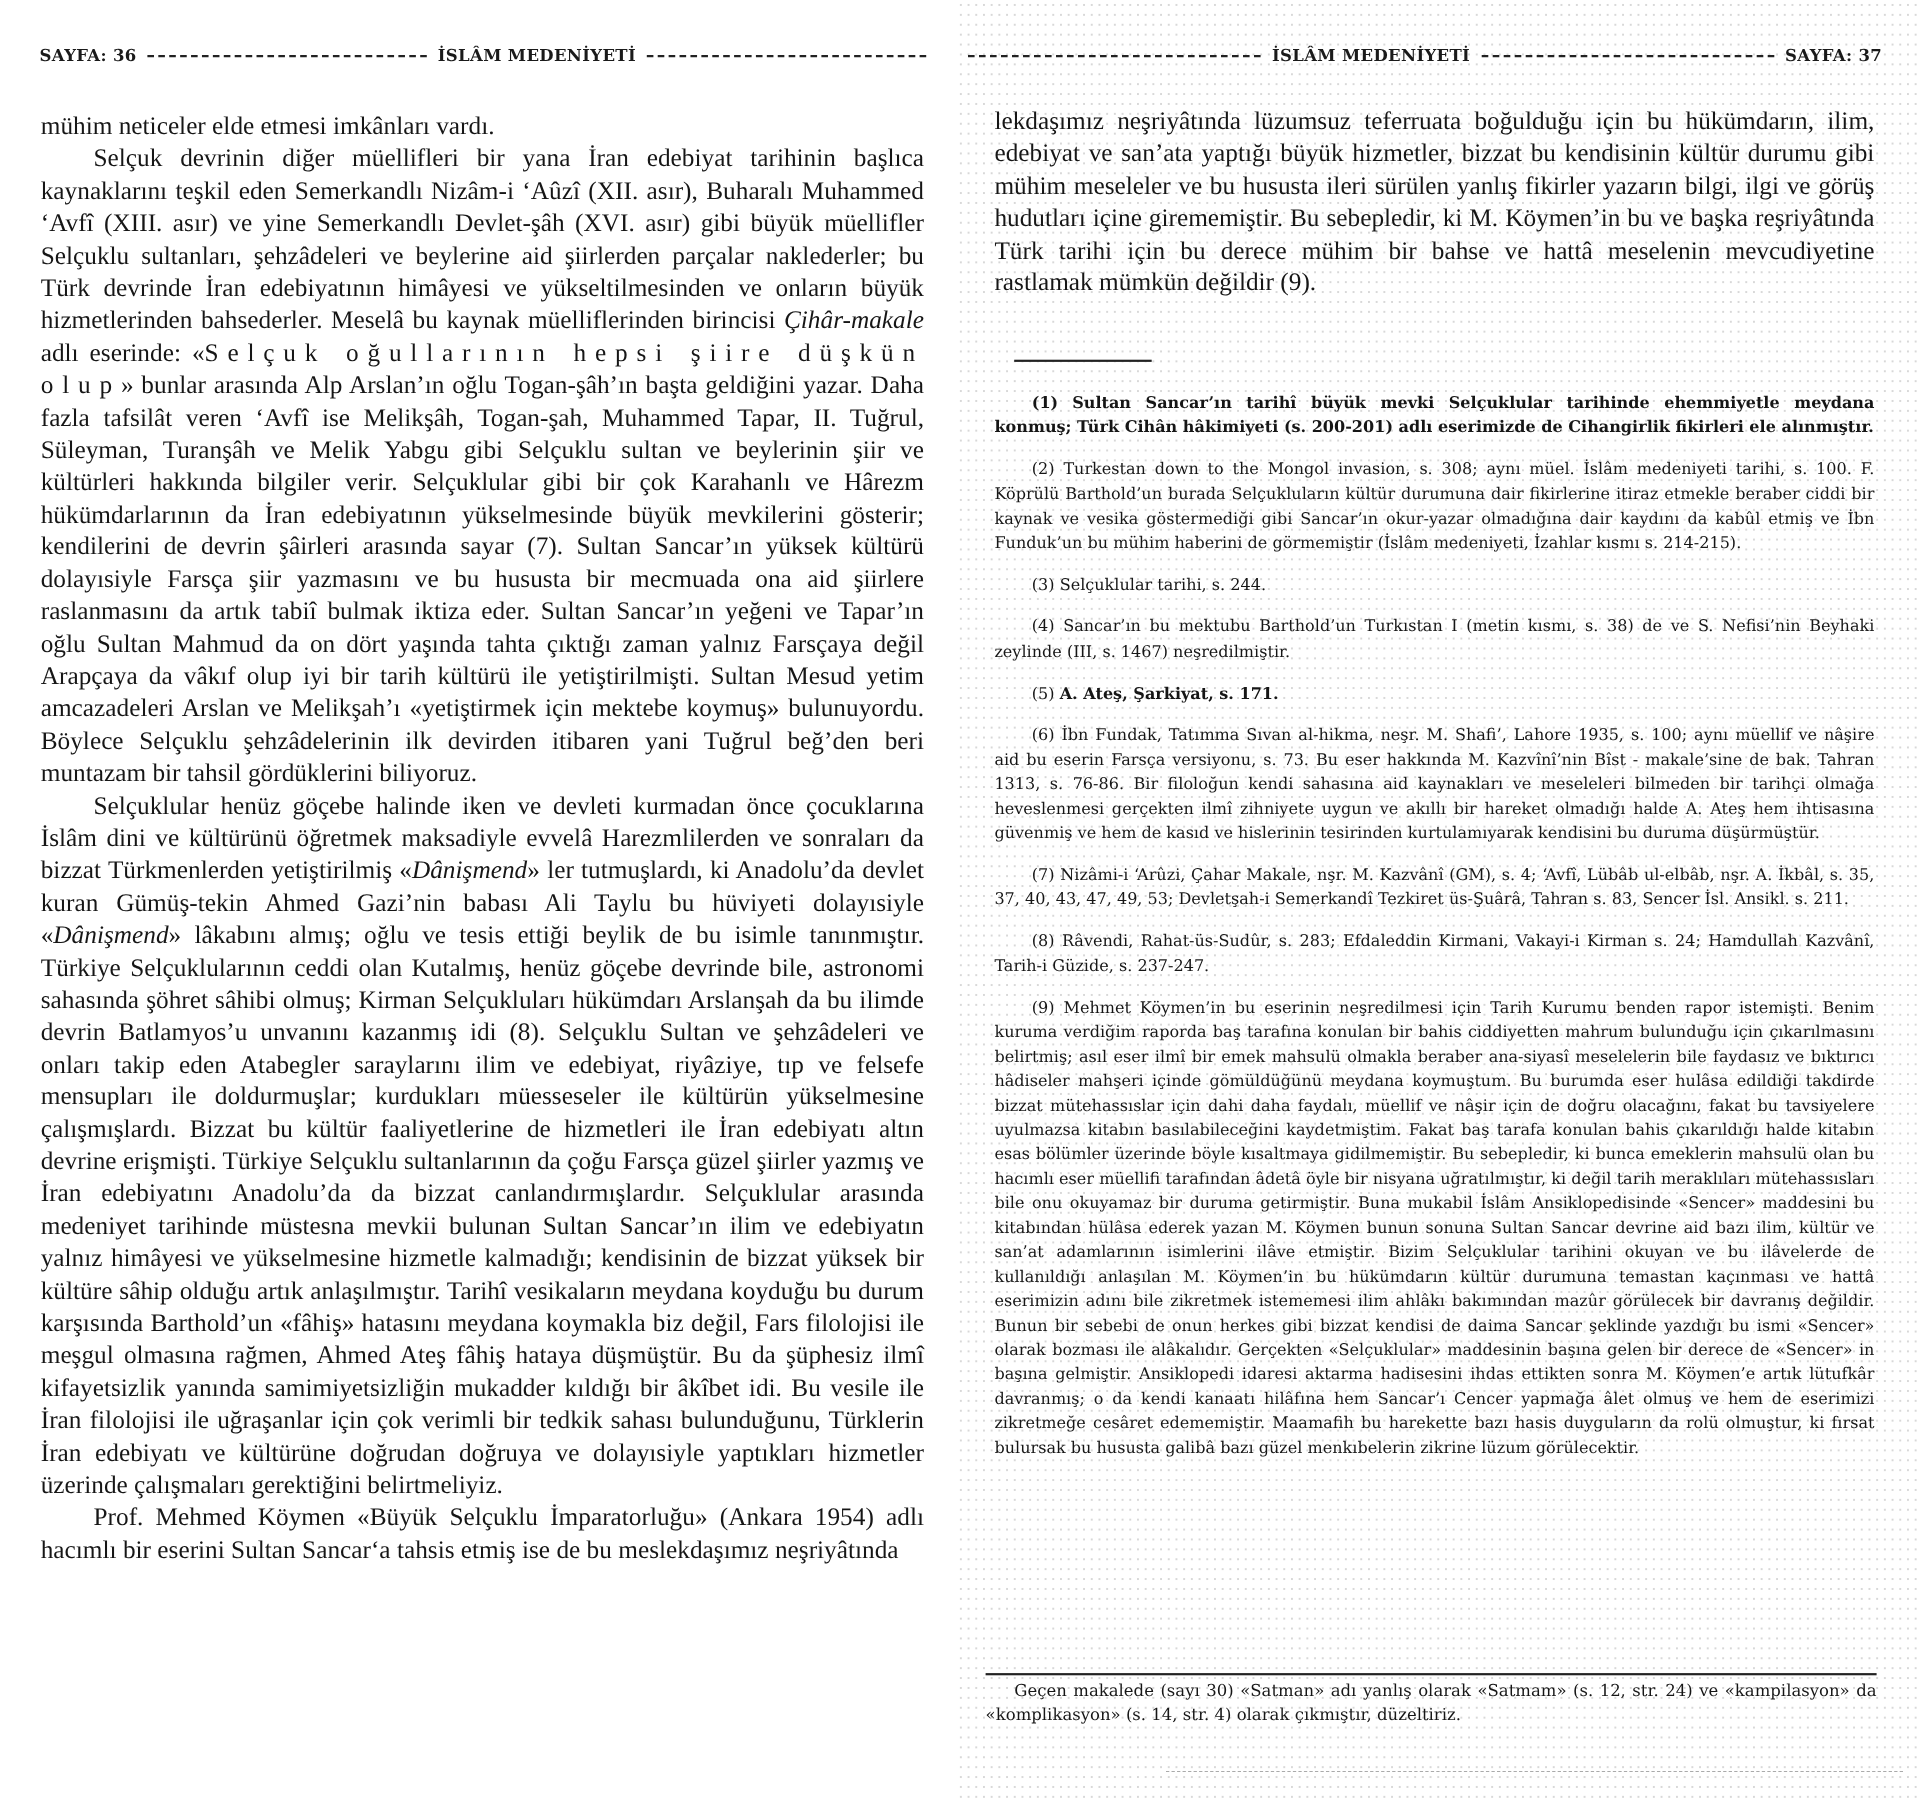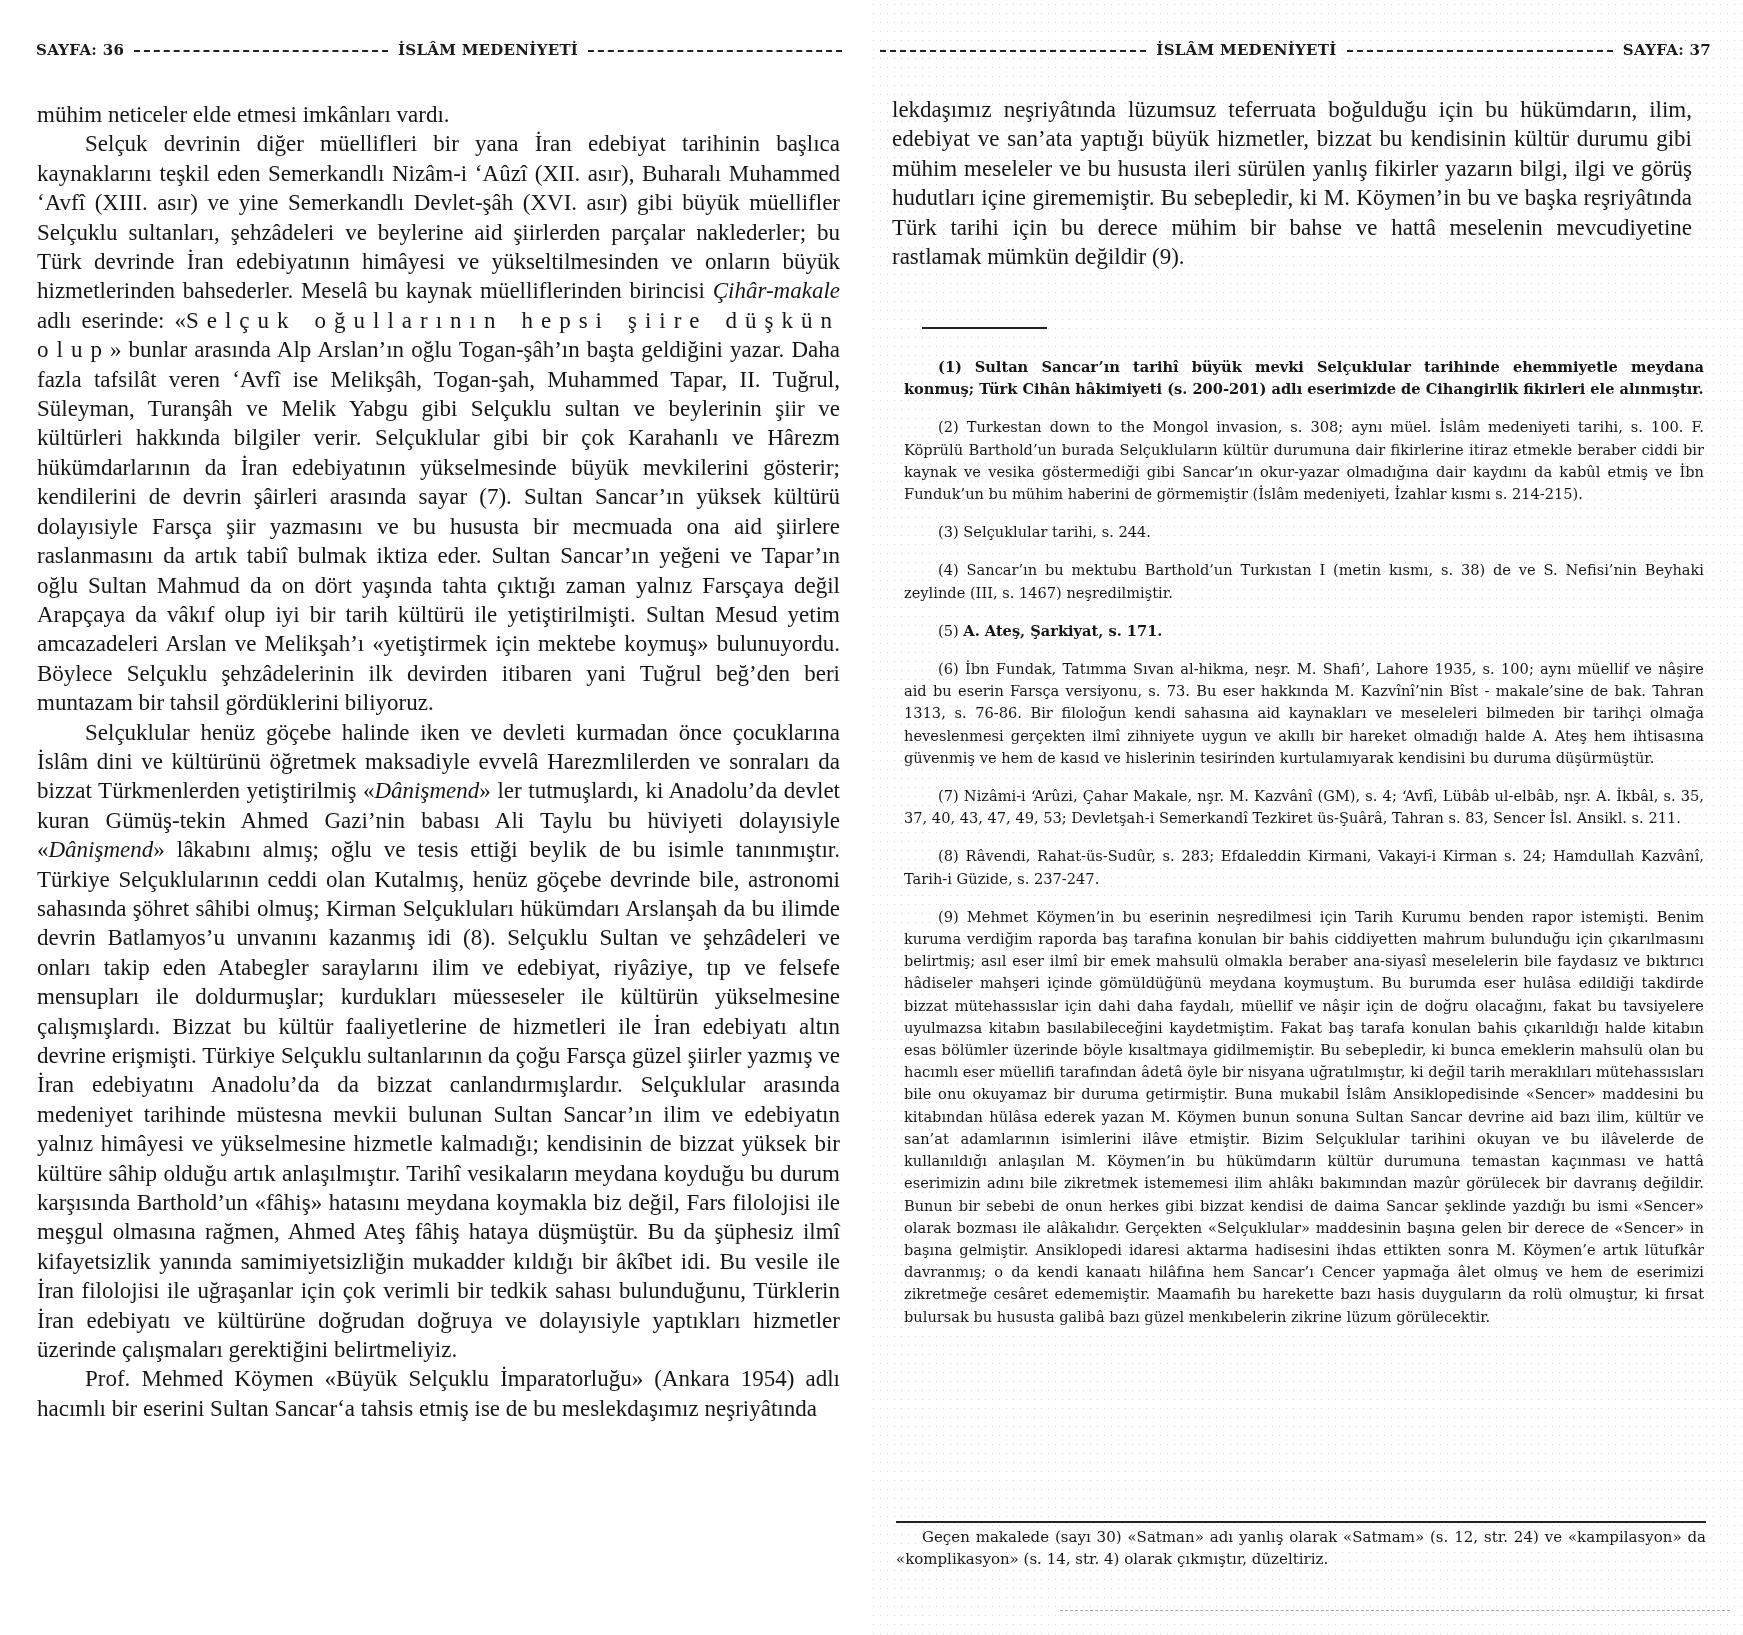--- a/index.html
+++ b/index.html
@@ -19,21 +19,21 @@
     white-space: nowrap;
   }
   .page-left .header { left: 36px; right: 18px; }
   .page-right .header { left: 0; right: 32px; }
   .dashes { flex: 1; border-top: 2px dashed #222; margin: 0 10px; height: 0; position: relative; top: 1px; }
   .body-text {
     position: absolute; font-family: "Liberation Serif", serif; font-size: 23px;
     line-height: 29.4px; text-align: justify; color: #161616;
   }
   .page-left .body-text { left: 37px; width: 803px; top: 100px; }
-  .page-right .body-text { left: 22px; width: 800px; top: 95px; }
+  .page-right .body-text { left: 34px; width: 800px; top: 95px; }
   .body-text p { margin: 0; }
   .body-text p.indent { text-indent: 48px; }
   .spaced { letter-spacing: 8px; }
   em { }
   .fn-rule { position: absolute; left: 52px; top: 327px; width: 125px; border-top: 2px solid #222; }
   .footnotes {
     position: absolute; left: 34px; width: 800px; top: 340px;
     font-family: "DejaVu Serif", serif; font-size: 14.6px; line-height: 22.2px; text-align: justify; color: #161616;
   }
   .footnotes p { margin: 16px 0 3px 0; text-indent: 34px; }

